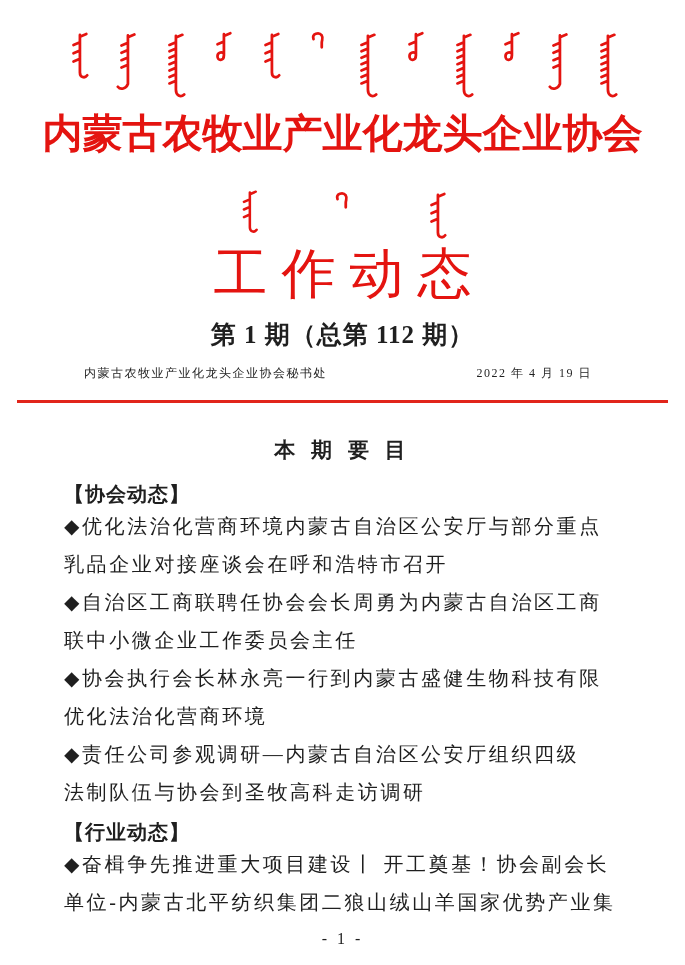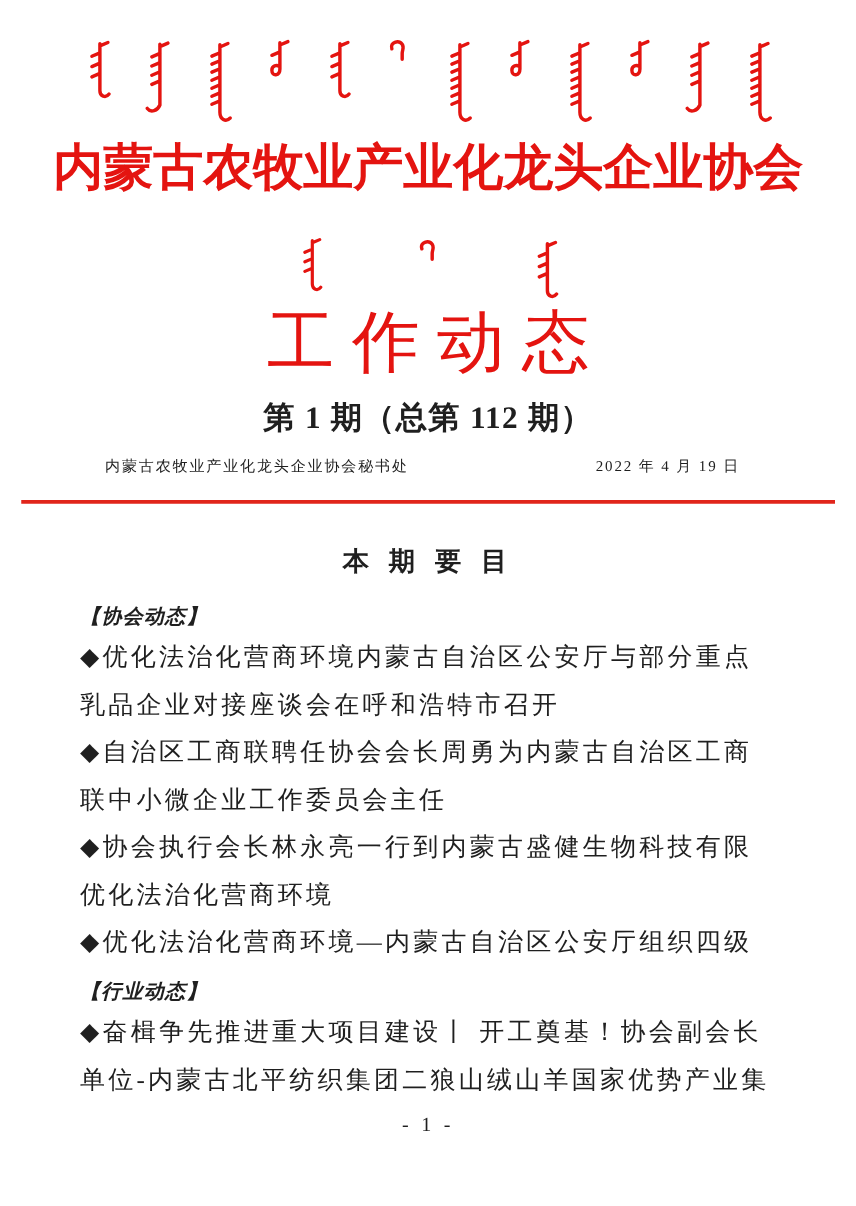--- a/index.html
+++ b/index.html
@@ -43,21 +43,21 @@
   .red-rule{margin:16px 17px 0 17px;height:3px;background:var(--rule-red);}
   .toc-title{
     margin-top:34px;text-align:center;
     font-family:"Liberation Sans","DejaVu Sans",sans-serif;
     font-size:21px;font-weight:bold;line-height:26px;letter-spacing:5px;
   }
   .body-col{padding:0 80px 0 64px;}
   .section-head{
     margin-top:18px;
     font-family:"Liberation Sans","DejaVu Sans",sans-serif;
-    font-size:16px;font-weight:bold;line-height:26px;letter-spacing:1px;font-style:italic;
+    font-size:20px;font-weight:bold;line-height:26px;letter-spacing:1px;
   }
   .toc-line{
     font-size:20px;line-height:38px;letter-spacing:2.6px;
     white-space:nowrap;
   }
   .sec2-head{margin-top:8px;}
   .page-num{
     margin-top:8px;text-align:center;
     font-size:16px;line-height:20px;letter-spacing:3px;
   }
@@ -154,21 +154,22 @@
   <div class="toc-title">本 期 要 目</div>
 
   <div class="body-col">
     <div class="section-head">【协会动态】</div>
     <div class="toc-line">◆优化法治化营商环境内蒙古自治区公安厅与部分重点</div>
     <div class="toc-line">乳品企业对接座谈会在呼和浩特市召开</div>
     <div class="toc-line">◆自治区工商联聘任协会会长周勇为内蒙古自治区工商</div>
     <div class="toc-line">联中小微企业工作委员会主任</div>
     <div class="toc-line">◆协会执行会长林永亮一行到内蒙古盛健生物科技有限</div>
     <div class="toc-line">优化法治化营商环境</div>
-    <div class="toc-line">◆优化法治化营商环境—内蒙古自治区公安厅组织四级</div>
+    <div class="toc-line">◆责任公司参观调研—内蒙古自治区公安厅组织四级</div>
+    <div class="toc-line">法制队伍与协会到圣牧高科走访调研</div>
 
     <div class="section-head sec2-head">【行业动态】</div>
     <div class="toc-line">◆奋楫争先推进重大项目建设丨 开工奠基！协会副会长</div>
     <div class="toc-line">单位-内蒙古北平纺织集团二狼山绒山羊国家优势产业集</div>
   </div>
 
   <div class="page-num">- 1 -</div>
 
 </div>
 

